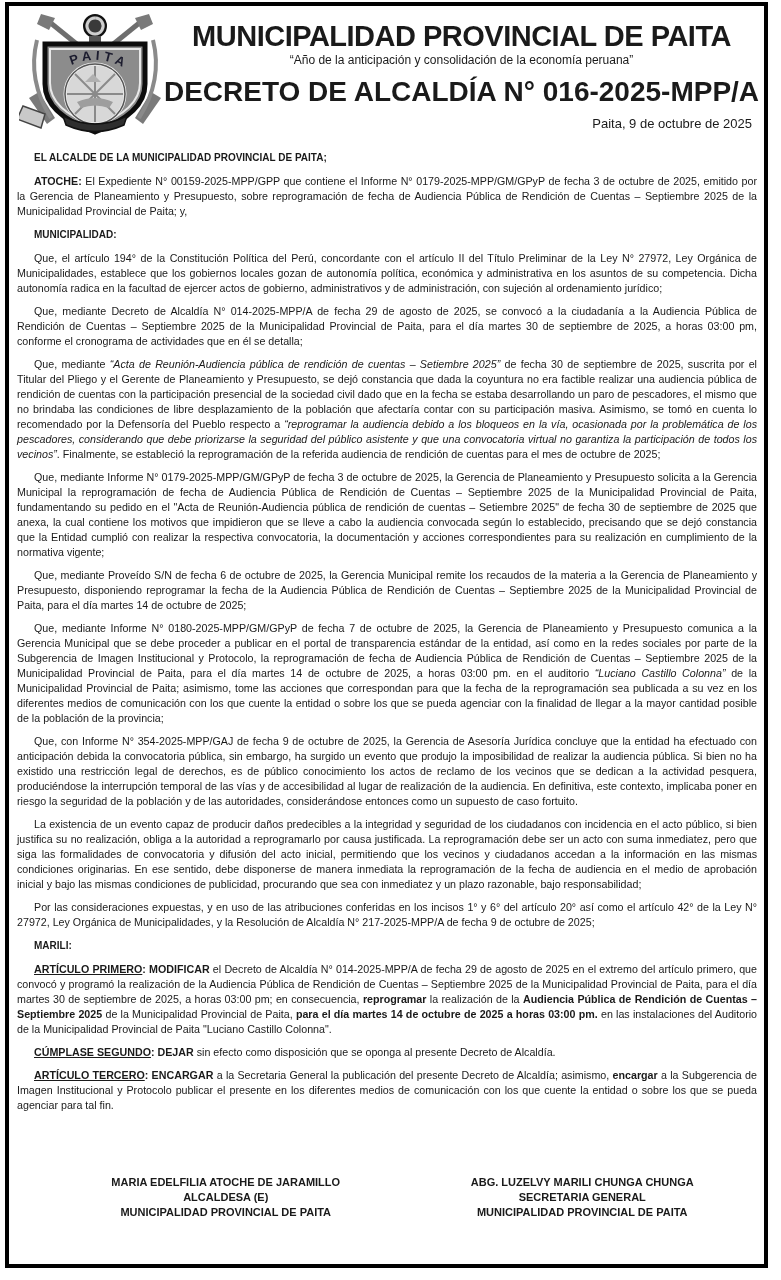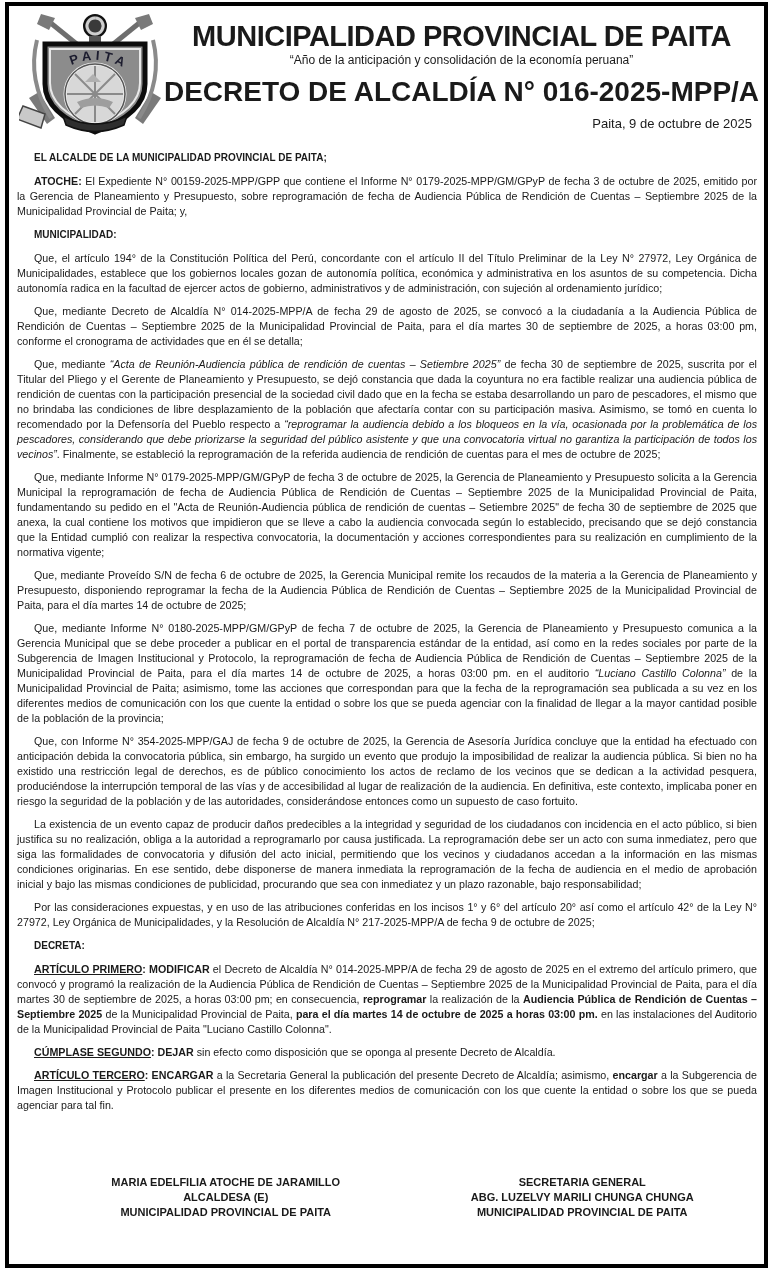--- a/index.html
+++ b/index.html
@@ -118,33 +118,33 @@
       <p class="para heading"><span class="run-b">MUNICIPALIDAD:</span></p>
       <p class="para"><span>Que, el artículo 194° de la Constitución Política del Perú, concordante con el artículo II del Título Preliminar de la Ley N° 27972, Ley Orgánica de Municipalidades, establece que los gobiernos locales gozan de autonomía política, económica y administrativa en los asuntos de su competencia. Dicha autonomía radica en la facultad de ejercer actos de gobierno, administrativos y de administración, con sujeción al ordenamiento jurídico;</span></p>
       <p class="para"><span>Que, mediante Decreto de Alcaldía N° 014-2025-MPP/A de fecha 29 de agosto de 2025, se convocó a la ciudadanía a la Audiencia Pública de Rendición de Cuentas – Septiembre 2025 de la Municipalidad Provincial de Paita, para el día martes 30 de septiembre de 2025, a horas 03:00 pm, conforme el cronograma de actividades que en él se detalla;</span></p>
       <p class="para"><span>Que, mediante </span><span class="run-i">“Acta de Reunión-Audiencia pública de rendición de cuentas – Setiembre 2025”</span><span> de fecha 30 de septiembre de 2025, suscrita por el Titular del Pliego y el Gerente de Planeamiento y Presupuesto, se dejó constancia que dada la coyuntura no era factible realizar una audiencia pública de rendición de cuentas con la participación presencial de la sociedad civil dado que en la fecha se estaba desarrollando un paro de pescadores, el mismo que no brindaba las condiciones de libre desplazamiento de la población que afectaría contar con su participación masiva. Asimismo, se tomó en cuenta lo recomendado por la Defensoría del Pueblo respecto a </span><span class="run-i">“reprogramar la audiencia debido a los bloqueos en la vía, ocasionada por la problemática de los pescadores, considerando que debe priorizarse la seguridad del público asistente y que una convocatoria virtual no garantiza la participación de todos los vecinos”</span><span>. Finalmente, se estableció la reprogramación de la referida audiencia de rendición de cuentas para el mes de octubre de 2025;</span></p>
       <p class="para"><span>Que, mediante Informe N° 0179-2025-MPP/GM/GPyP de fecha 3 de octubre de 2025, la Gerencia de Planeamiento y Presupuesto solicita a la Gerencia Municipal la reprogramación de fecha de Audiencia Pública de Rendición de Cuentas – Septiembre 2025 de la Municipalidad Provincial de Paita, fundamentando su pedido en el "Acta de Reunión-Audiencia pública de rendición de cuentas – Setiembre 2025" de fecha 30 de septiembre de 2025 que anexa, la cual contiene los motivos que impidieron que se lleve a cabo la audiencia convocada según lo establecido, precisando que se dejó constancia que la Entidad cumplió con realizar la respectiva convocatoria, la documentación y acciones correspondientes para su realización en cumplimiento de la normativa vigente;</span></p>
       <p class="para"><span>Que, mediante Proveído S/N de fecha 6 de octubre de 2025, la Gerencia Municipal remite los recaudos de la materia a la Gerencia de Planeamiento y Presupuesto, disponiendo reprogramar la fecha de la Audiencia Pública de Rendición de Cuentas – Septiembre 2025 de la Municipalidad Provincial de Paita, para el día martes 14 de octubre de 2025;</span></p>
       <p class="para"><span>Que, mediante Informe N° 0180-2025-MPP/GM/GPyP de fecha 7 de octubre de 2025, la Gerencia de Planeamiento y Presupuesto comunica a la Gerencia Municipal que se debe proceder a publicar en el portal de transparencia estándar de la entidad, así como en la redes sociales por parte de la Subgerencia de Imagen Institucional y Protocolo, la reprogramación de fecha de Audiencia Pública de Rendición de Cuentas – Septiembre 2025 de la Municipalidad Provincial de Paita, para el día martes 14 de octubre de 2025, a horas 03:00 pm. en el auditorio </span><span class="run-i">“Luciano Castillo Colonna”</span><span> de la Municipalidad Provincial de Paita; asimismo, tome las acciones que correspondan para que la fecha de la reprogramación sea publicada a su vez en los diferentes medios de comunicación con los que cuente la entidad o sobre los que se pueda agenciar con la finalidad de llegar a la mayor cantidad posible de la población de la provincia;</span></p>
       <p class="para"><span>Que, con Informe N° 354-2025-MPP/GAJ de fecha 9 de octubre de 2025, la Gerencia de Asesoría Jurídica concluye que la entidad ha efectuado con anticipación debida la convocatoria pública, sin embargo, ha surgido un evento que produjo la imposibilidad de realizar la audiencia pública. Si bien no ha existido una restricción legal de derechos, es de público conocimiento los actos de reclamo de los vecinos que se dedican a la actividad pesquera, produciéndose la interrupción temporal de las vías y de accesibilidad al lugar de realización de la audiencia. En definitiva, este contexto, implicaba poner en riesgo la seguridad de la población y de las autoridades, considerándose entonces como un supuesto de caso fortuito.</span></p>
       <p class="para"><span>La existencia de un evento capaz de producir daños predecibles a la integridad y seguridad de los ciudadanos con incidencia en el acto público, si bien justifica su no realización, obliga a la autoridad a reprogramarlo por causa justificada. La reprogramación debe ser un acto con suma inmediatez, pero que siga las formalidades de convocatoria y difusión del acto inicial, permitiendo que los vecinos y ciudadanos accedan a la información en las mismas condiciones originarias. En ese sentido, debe disponerse de manera inmediata la reprogramación de la fecha de audiencia en el medio de aprobación inicial y bajo las mismas condiciones de publicidad, procurando que sea con inmediatez y un plazo razonable, bajo responsabilidad;</span></p>
       <p class="para"><span>Por las consideraciones expuestas, y en uso de las atribuciones conferidas en los incisos 1° y 6° del artículo 20° así como el artículo 42° de la Ley N° 27972, Ley Orgánica de Municipalidades, y la Resolución de Alcaldía N° 217-2025-MPP/A  de fecha 9 de octubre de 2025;</span></p>
-      <p class="para heading"><span class="run-b">DECRETA:</span></p>
+      <p class="para heading"><span class="run-b">MARILI:</span></p>
       <p class="para"><span class="run-bu">ARTÍCULO PRIMERO</span><span class="run-b">: </span><span class="run-b">MODIFICAR</span><span> el Decreto de Alcaldía N° 014-2025-MPP/A de fecha 29 de agosto de 2025 en el extremo del artículo primero, que convocó y programó la realización de la Audiencia Pública de Rendición de Cuentas – Septiembre 2025 de la Municipalidad Provincial de Paita, para el día martes 30 de septiembre de 2025, a horas 03:00 pm; en consecuencia, </span><span class="run-b">reprogramar</span><span> la realización de la </span><span class="run-b">Audiencia Pública de Rendición de Cuentas – Septiembre 2025</span><span> de la Municipalidad Provincial de Paita, </span><span class="run-b">para el día martes 14 de octubre de 2025 a horas 03:00 pm.</span><span> en las instalaciones del Auditorio de la Municipalidad Provincial de Paita "Luciano Castillo Colonna".</span></p>
       <p class="para"><span class="run-bu">CÚMPLASE SEGUNDO</span><span class="run-b">: </span><span class="run-b">DEJAR</span><span> sin efecto como disposición que se oponga al presente Decreto de Alcaldía.</span></p>
       <p class="para"><span class="run-bu">ARTÍCULO TERCERO</span><span class="run-b">: </span><span class="run-b">ENCARGAR</span><span> a la Secretaria General la publicación del presente Decreto de Alcaldía; asimismo, </span><span class="run-b">encargar</span><span> a la Subgerencia de Imagen Institucional y Protocolo publicar el presente en los diferentes medios de comunicación con los que cuente la entidad o sobre los que se pueda agenciar para tal fin.</span></p>
     </div>
 
 
   <div class="signature-row">
     <div class="signature-block left">
       <div>MARIA EDELFILIA ATOCHE DE JARAMILLO</div>
       <div>ALCALDESA (E)</div>
       <div>MUNICIPALIDAD PROVINCIAL DE PAITA</div>
     </div>
     <div class="signature-block right">
+      <div>ABG. LUZELVY MARILI CHUNGA CHUNGA</div>
       <div>SECRETARIA GENERAL</div>
-      <div>ABG. LUZELVY MARILI CHUNGA CHUNGA</div>
       <div>MUNICIPALIDAD PROVINCIAL DE PAITA</div>
     </div>
   </div>
 
 </div>
 
 </body></html>

